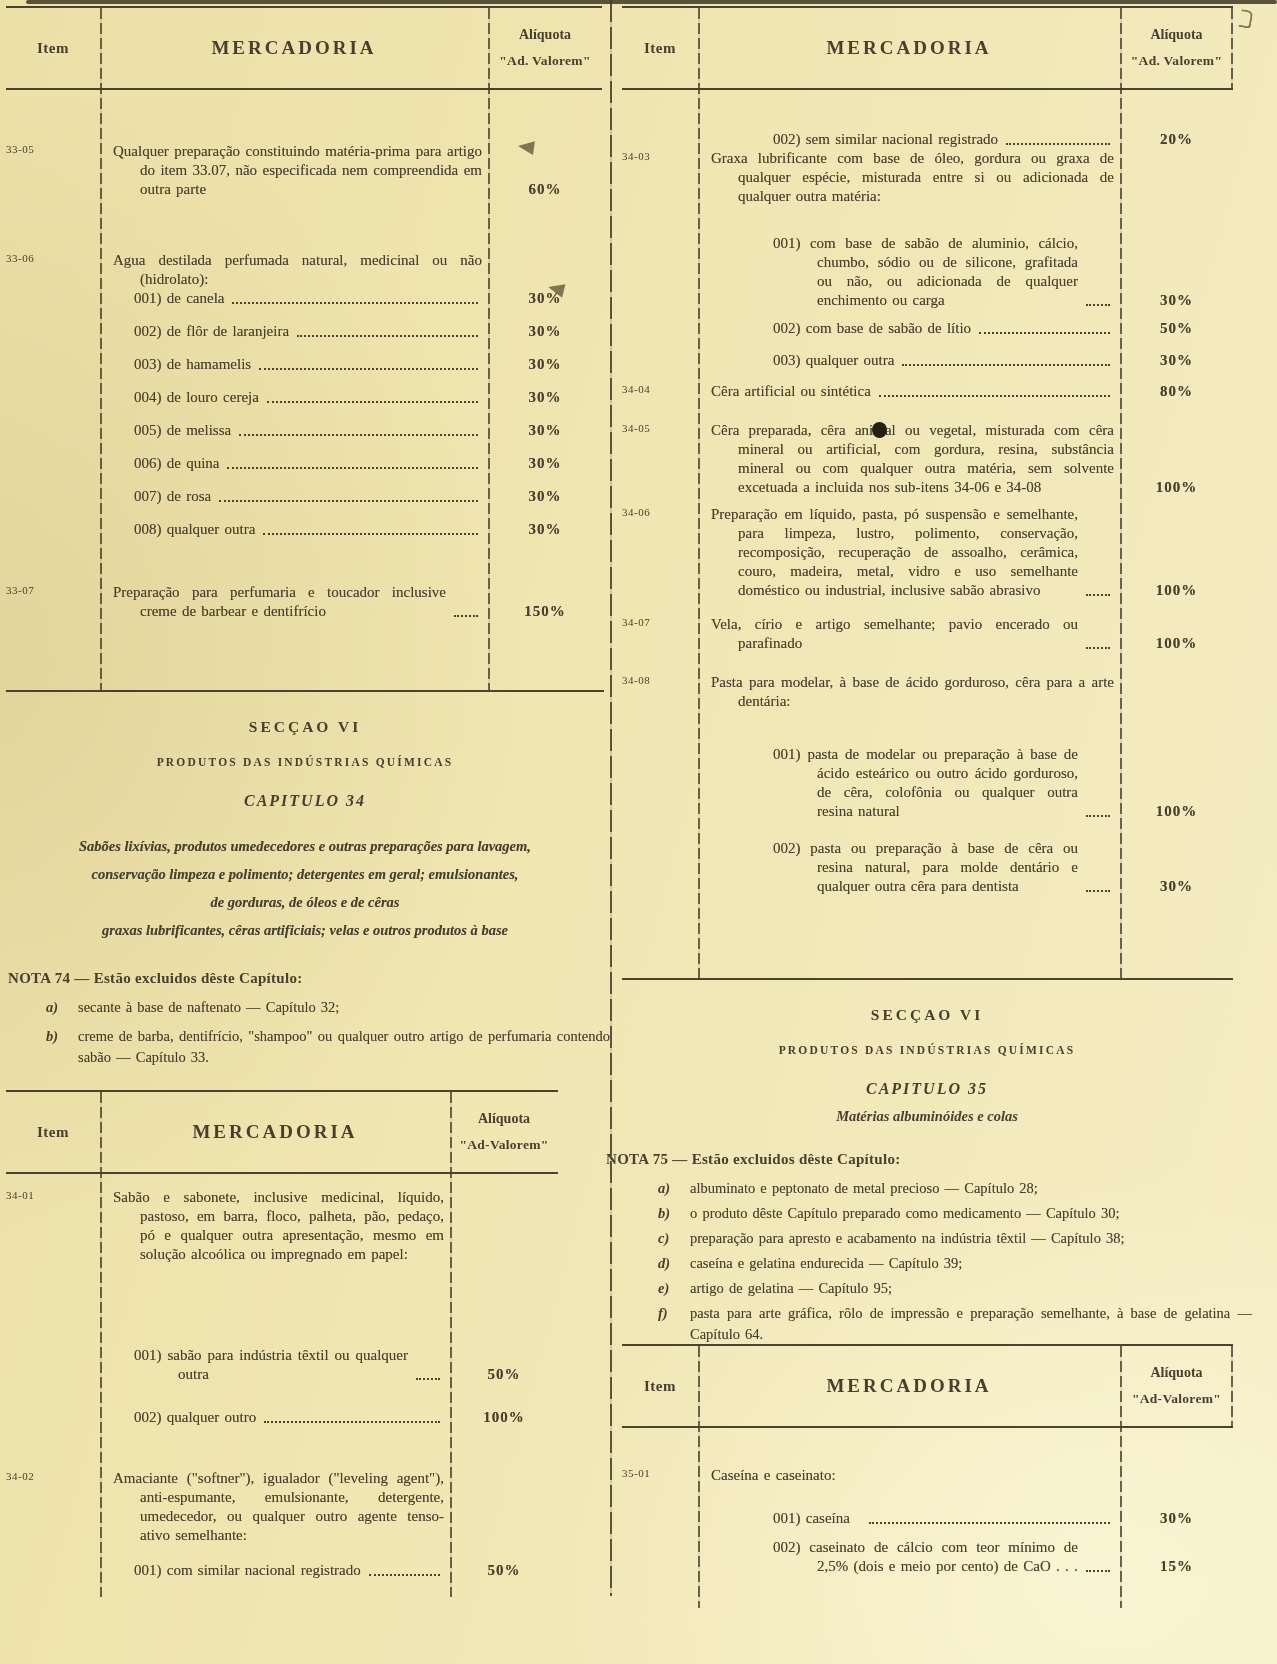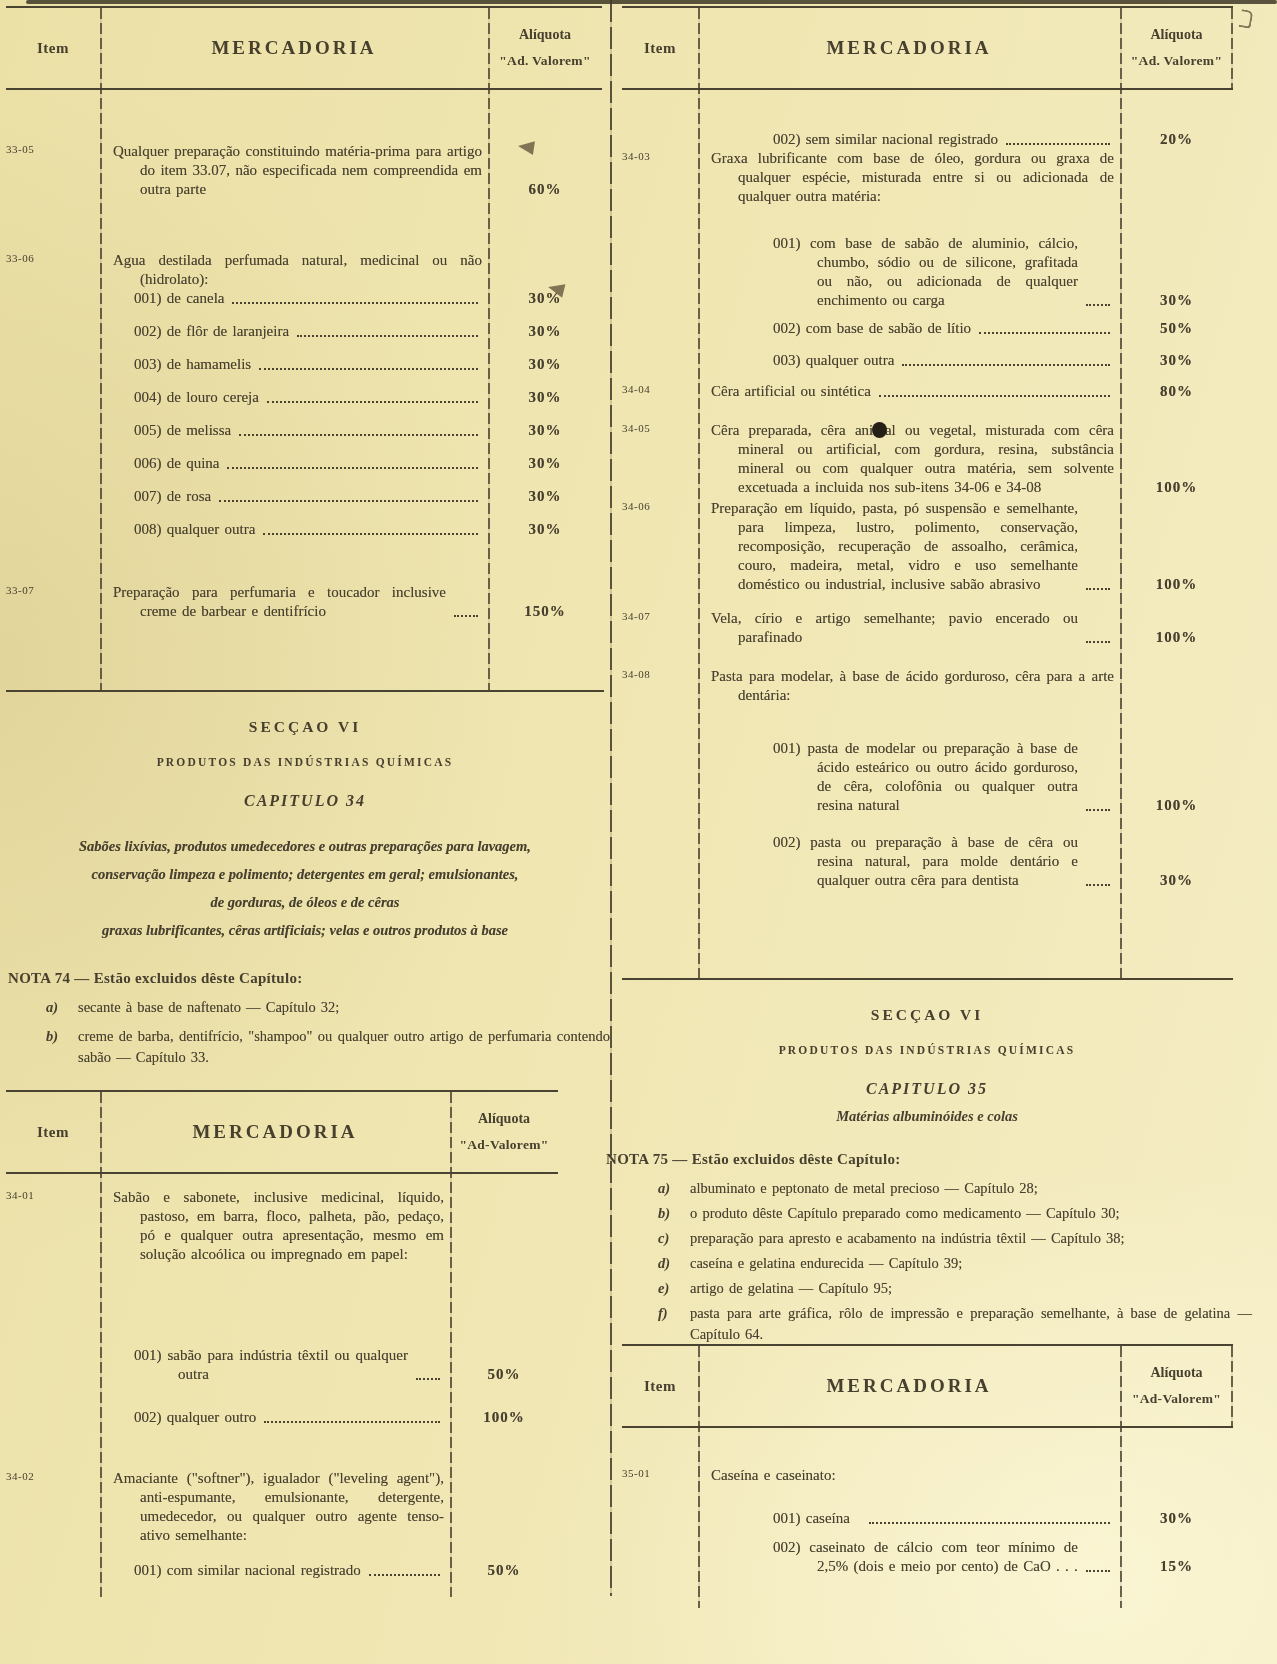--- a/index.html
+++ b/index.html
@@ -77,21 +77,21 @@
   #lt2 .trow:nth-child(3){margin-top:24px;}
   #lt2 .trow:nth-child(4){margin-top:42px;}
   #lt2 .trow:nth-child(5){margin-top:16px;}
   #rt1 .trow:nth-child(1){margin-top:40px;}
   #rt1 .trow:nth-child(2){margin-top:0px;}
   #rt1 .trow:nth-child(3){margin-top:28px;}
   #rt1 .trow:nth-child(4){margin-top:9px;}
   #rt1 .trow:nth-child(5){margin-top:13px;}
   #rt1 .trow:nth-child(6){margin-top:12px;}
   #rt1 .trow:nth-child(7){margin-top:20px;}
-  #rt1 .trow:nth-child(8){margin-top:2px;}
+  #rt1 .trow:nth-child(8){margin-top:8px;}
   #rt1 .trow:nth-child(9){margin-top:15px;}
   #rt1 .trow:nth-child(10){margin-top:20px;}
   #rt1 .trow:nth-child(11){margin-top:34px;}
   #rt1 .trow:nth-child(12){margin-top:18px;}
   #rt2 .trow:nth-child(1){margin-top:38px;}
   #rt2 .trow:nth-child(2){margin-top:24px;}
   #rt2 .trow:nth-child(3){margin-top:10px;}
   
   .section{position:absolute;text-align:center;}
   #lsec{left:0;top:700px;width:610px;}

